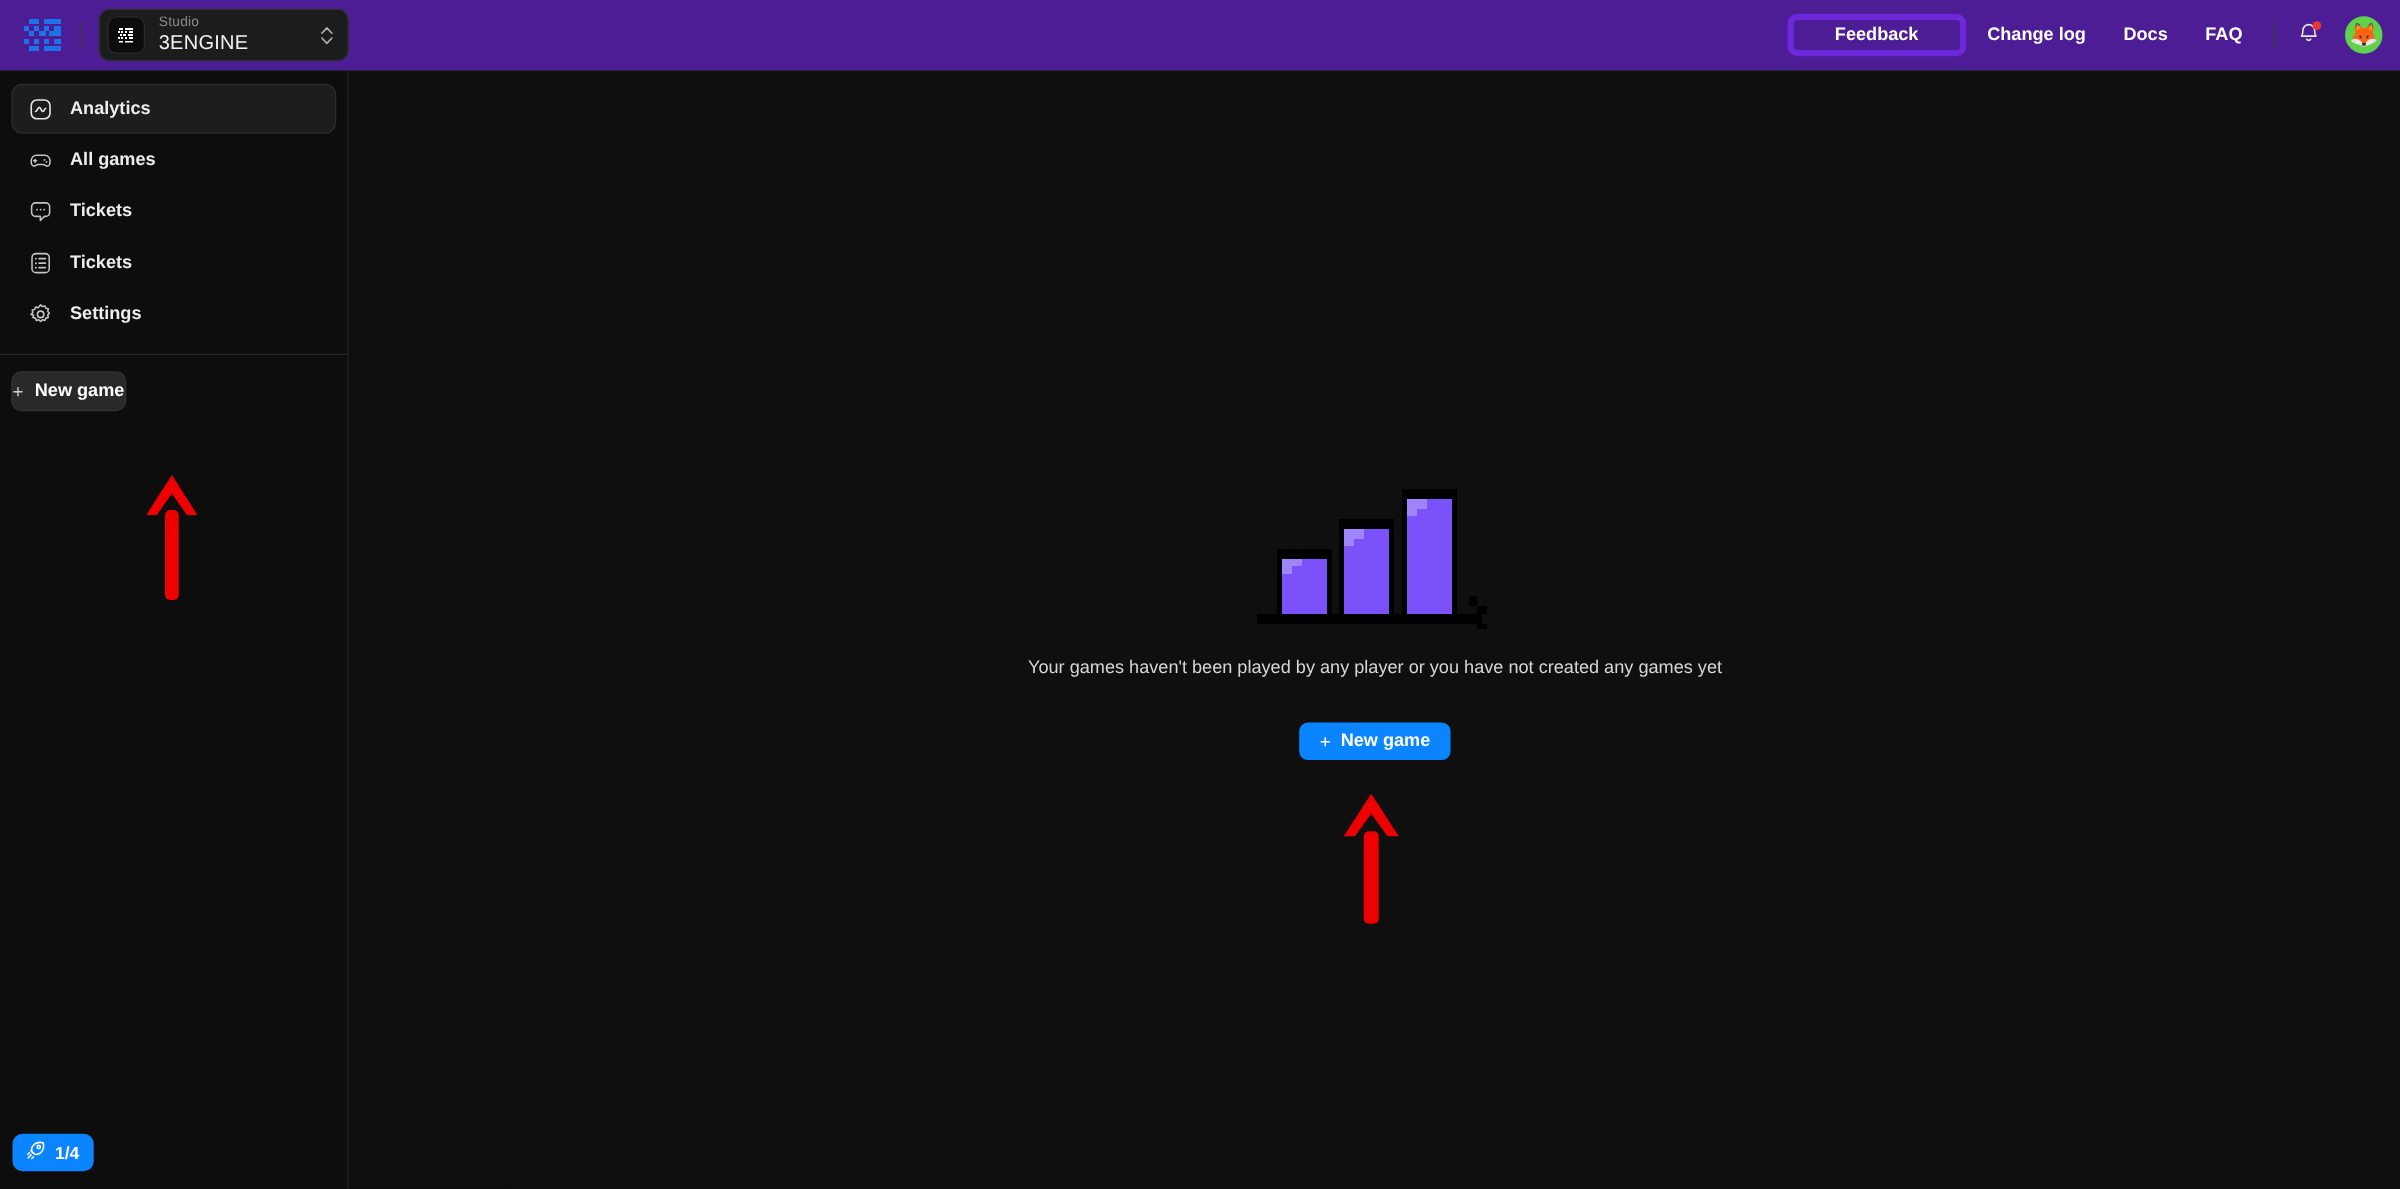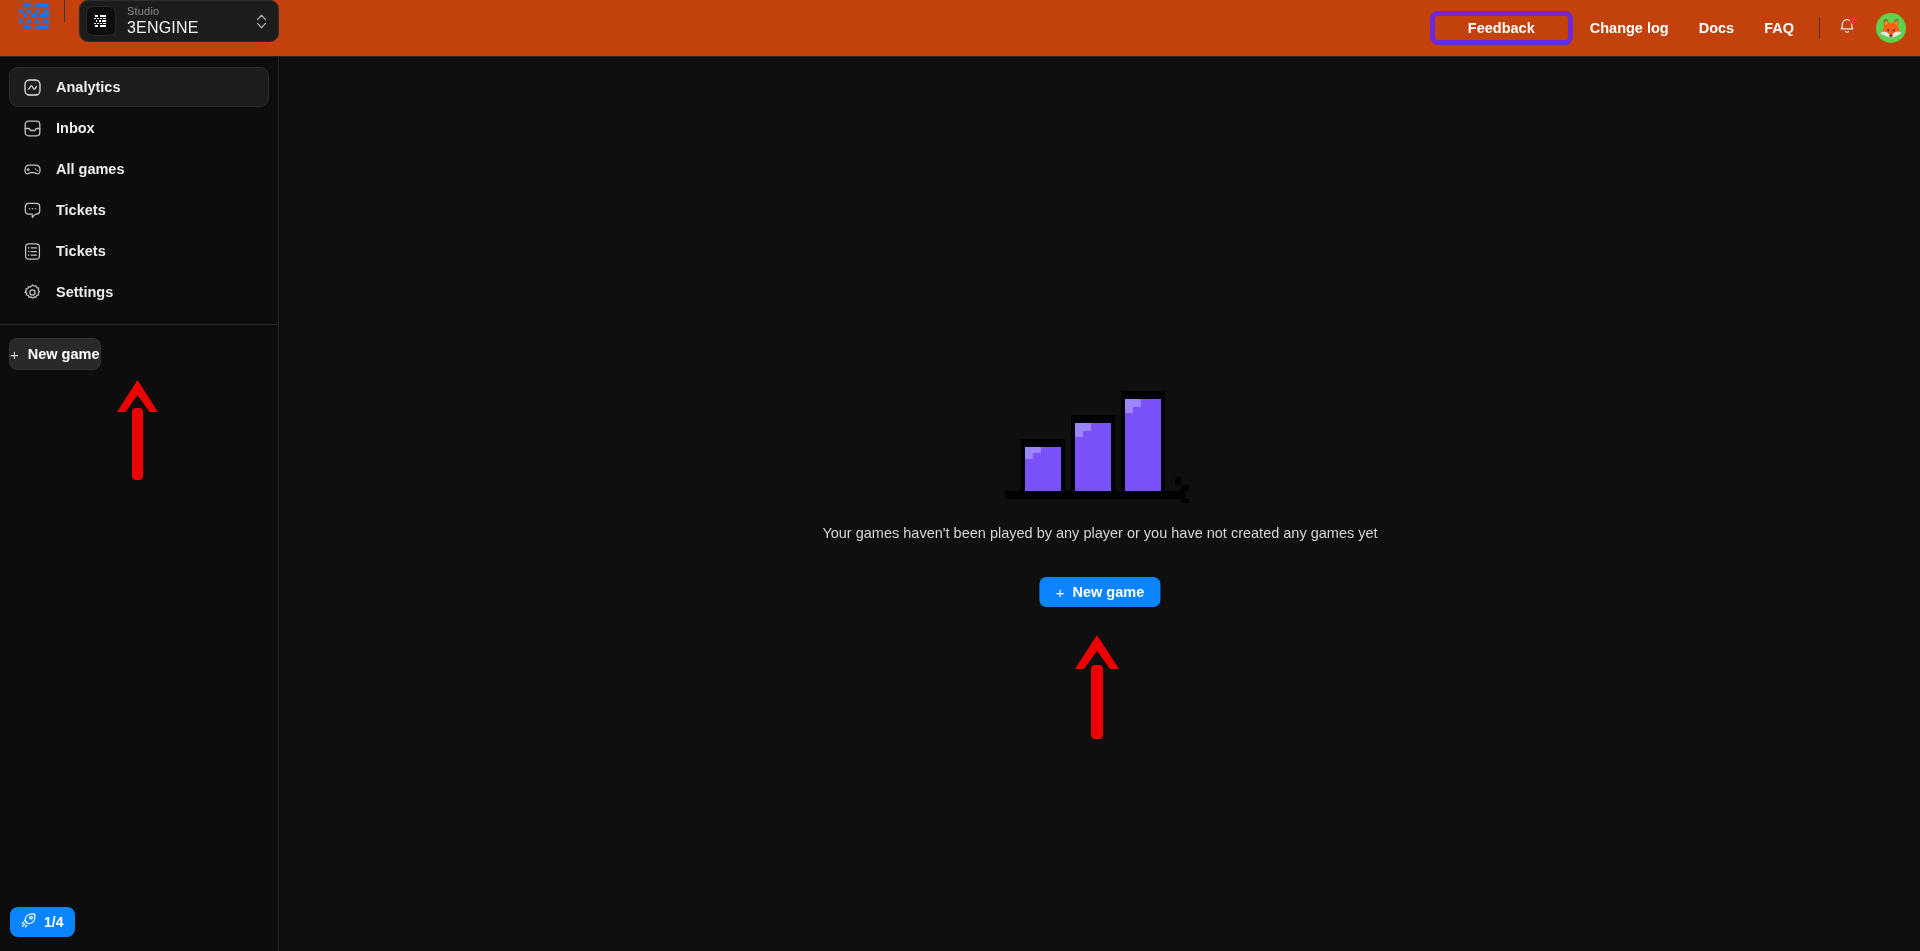--- a/index.html
+++ b/index.html
@@ -9,23 +9,23 @@
     background: #0a0a0a;
     font-family: "Liberation Sans", sans-serif;
     overflow: hidden;
   }
   body { position: relative; }
 
   
   #topbar {
     position: absolute; top: 0; left: 0;
     width: 1920px; height: 57px;
-    background: #c2410c;
+    background: #4c1d95;
     border-bottom: 1px solid #262626;
-    display: flex; 
+    display: flex; align-items: center;
   }
   #brand-logo {
     margin-left: 16px; width: 40px; height: 32px;
     display: flex; align-items: center; justify-content: center;
   }
   #topbar-divider {
     width: 1px; height: 22px; background: #3a3a3a; margin: 0 14px 0 8px;
   }
   #studio-chip {
     display: flex; align-items: center; gap: 11px;
@@ -232,29 +232,20 @@
     <div class="nav-item active">
       <span class="nav-icon">
         <svg width="19" height="19" viewBox="0 0 19 19" fill="none" stroke="#e6e6e6" stroke-width="1.3" stroke-linecap="round" stroke-linejoin="round">
           <rect x="2" y="2" width="15" height="15" rx="4.5"></rect>
           <path d="M5.4 11.2c1.4 0 1.7-3.3 3.1-3.3 1.3 0 1.4 3.3 2.7 3.3 1.3 0 1.5-2.6 2.4-2.6"></path>
         </svg>
       </span>
       <span>Analytics</span>
     </div>
 
-    <div class="nav-item">
-      <span class="nav-icon">
-        <svg width="19" height="19" viewBox="0 0 19 19" fill="none" stroke="#c3c3c3" stroke-width="1.3" stroke-linecap="round" stroke-linejoin="round">
-          <path d="M2.2 5.4a3.2 3.2 0 0 1 3.2-3.2h8.2a3.2 3.2 0 0 1 3.2 3.2v8.2a3.2 3.2 0 0 1-3.2 3.2H5.4a3.2 3.2 0 0 1-3.2-3.2z"></path>
-          <path d="M2.2 9.5h3.6c.4 0 .7.2.9.6l.4.8c.2.4.5.6.9.6h3.5c.4 0 .7-.2.9-.6l.4-.8c.2-.4.5-.6.9-.6h3.1"></path>
-        </svg>
-      </span>
-      <span>Inbox</span>
-    </div>
 
     <div class="nav-item">
       <span class="nav-icon">
         <svg width="19" height="19" viewBox="0 0 19 19" fill="none" stroke="#c3c3c3" stroke-width="1.25" stroke-linecap="round" stroke-linejoin="round">
           <path d="M6.3 5.2h6.4c2.4 0 4.1 2 4.3 4.3.2 2.3-.5 4.4-2.3 4.4-1.4 0-1.9-1.3-3-1.3H7.3c-1.1 0-1.6 1.3-3 1.3-1.8 0-2.5-2.1-2.3-4.4.2-2.3 1.9-4.3 4.3-4.3z"></path>
           <path d="M5.1 8.4v2.3M3.95 9.55h2.3"></path>
           <circle cx="12.6" cy="8.9" r=".75" fill="#c3c3c3" stroke="none"></circle>
           <circle cx="14.2" cy="10.5" r=".75" fill="#c3c3c3" stroke="none"></circle>
         </svg>
       </span>

